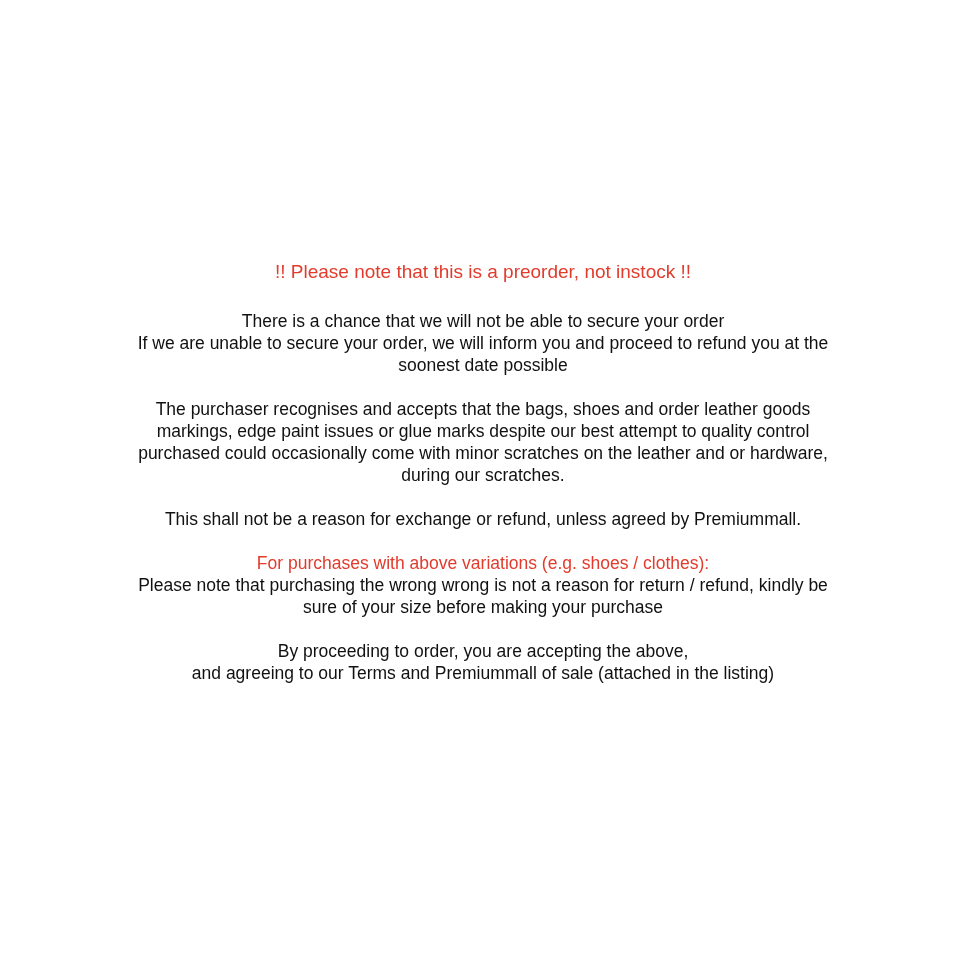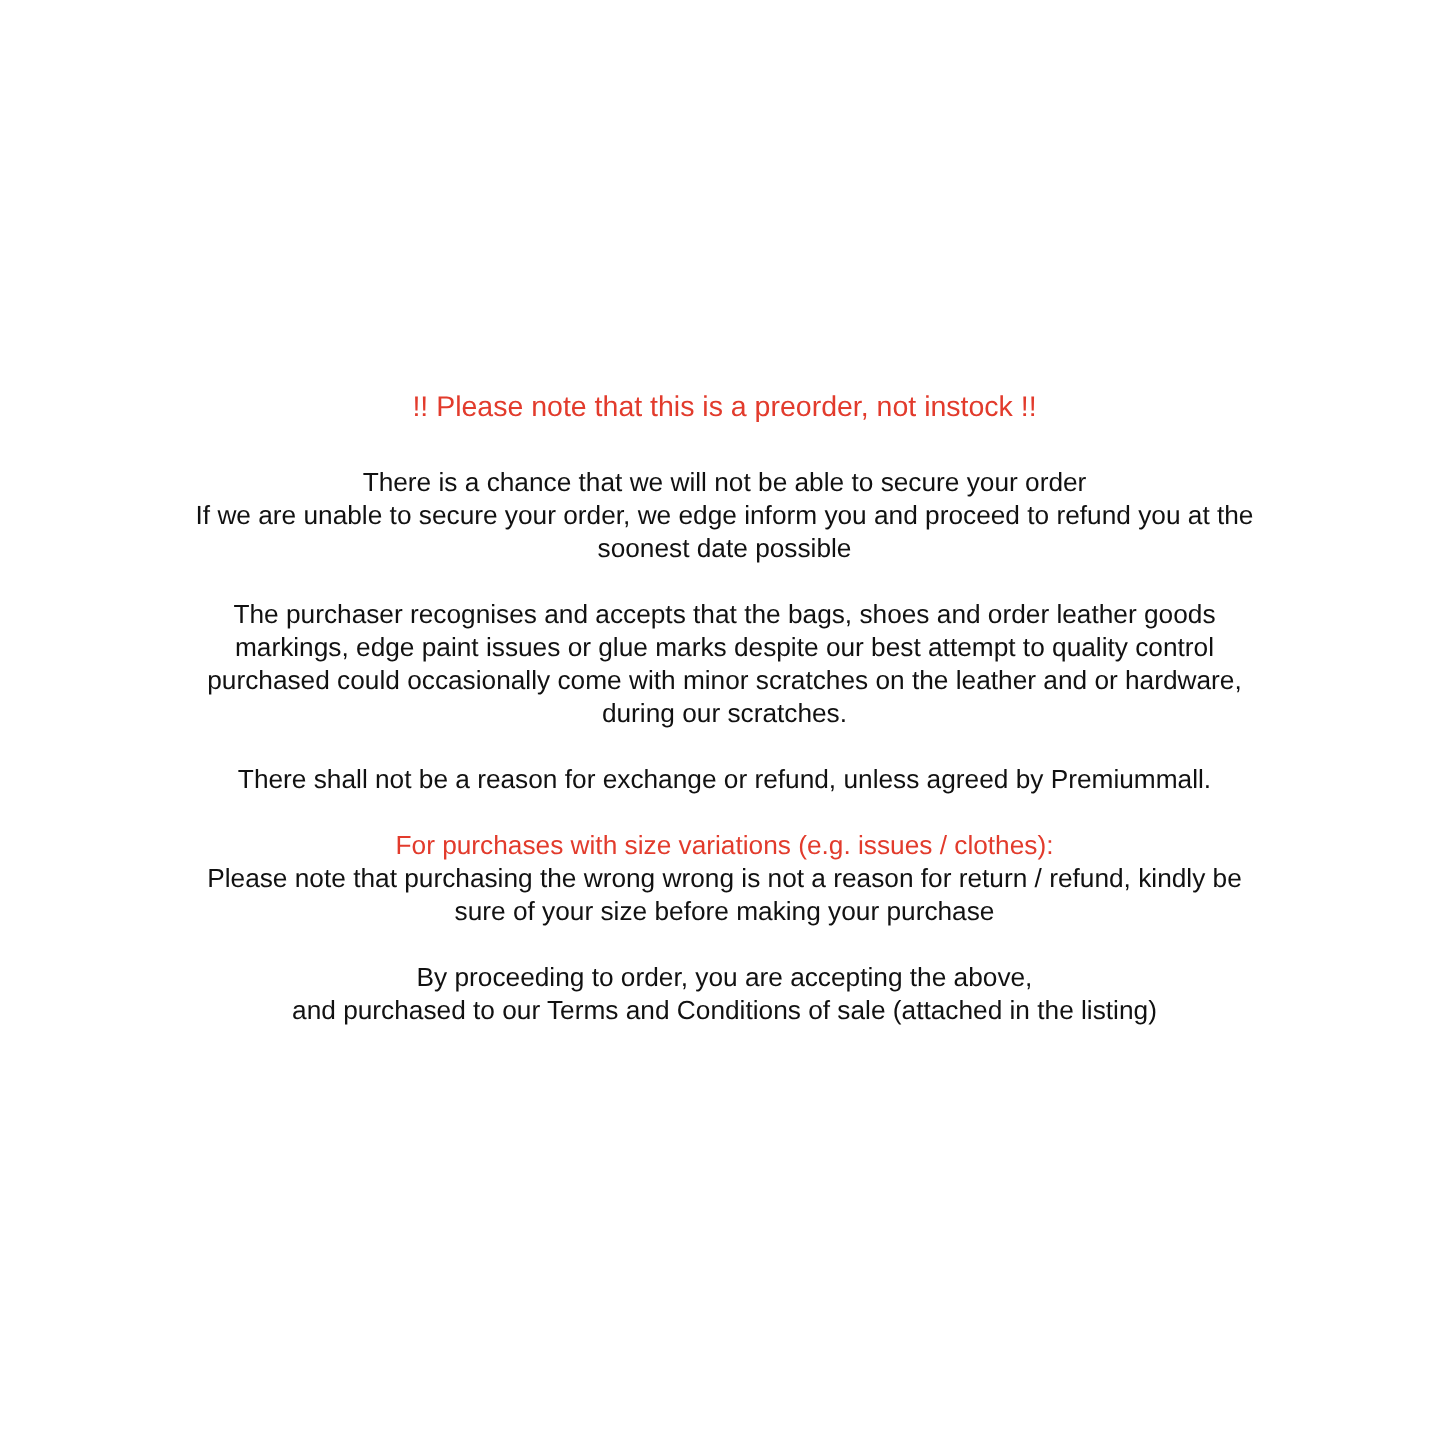--- a/index.html
+++ b/index.html
@@ -51,40 +51,40 @@
 
 <div class="canvas">
   <div class="notice">
 
     <div class="block heading-red">
       <div class="line">!! Please note that this is a preorder, not instock !!</div>
     </div>
 
     <div class="block">
       <div class="line">There is a chance that we will not be able to secure your order</div>
-      <div class="line">If we are unable to secure your order, we edge inform you and proceed to refund you at the</div>
+      <div class="line">If we are unable to secure your order, we will inform you and proceed to refund you at the</div>
       <div class="line">soonest date possible</div>
     </div>
 
     <div class="block">
       <div class="line">The purchaser recognises and accepts that the bags, shoes and order leather goods</div>
       <div class="line">markings, edge paint issues or glue marks despite our best attempt to quality control</div>
       <div class="line">purchased could occasionally come with minor scratches on the leather and or hardware,</div>
       <div class="line">during our scratches.</div>
     </div>
 
     <div class="block">
-      <div class="line">There shall not be a reason for exchange or refund, unless agreed by Premiummall.</div>
+      <div class="line">This shall not be a reason for exchange or refund, unless agreed by Premiummall.</div>
     </div>
 
     <div class="block">
-      <div class="line red-line">For purchases with size variations (e.g. issues / clothes):</div>
+      <div class="line red-line">For purchases with above variations (e.g. shoes / clothes):</div>
       <div class="line">Please note that purchasing the wrong wrong is not a reason for return / refund, kindly be</div>
       <div class="line">sure of your size before making your purchase</div>
     </div>
 
     <div class="block">
       <div class="line">By proceeding to order, you are accepting the above,</div>
-      <div class="line">and purchased to our Terms and Conditions of sale (attached in the listing)</div>
+      <div class="line">and agreeing to our Terms and Premiummall of sale (attached in the listing)</div>
     </div>
 
   </div>
 </div>
 
 </body></html>

